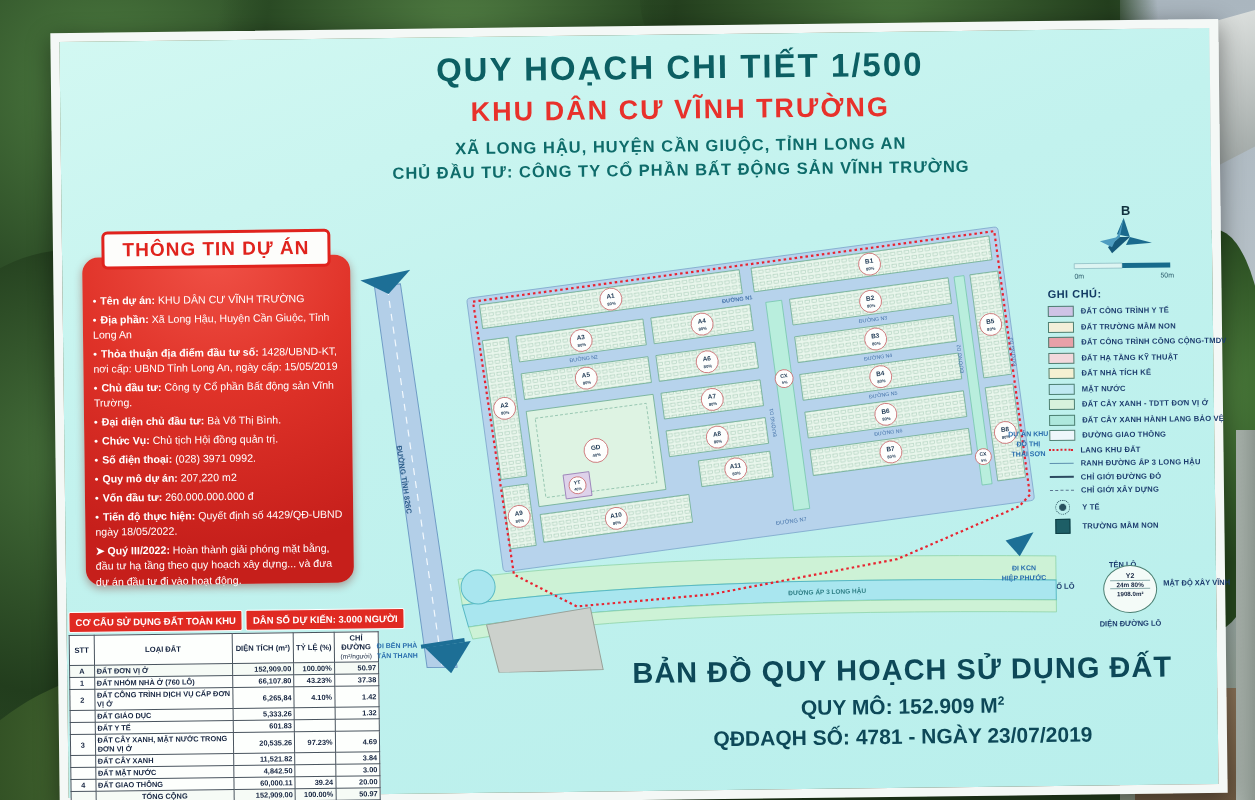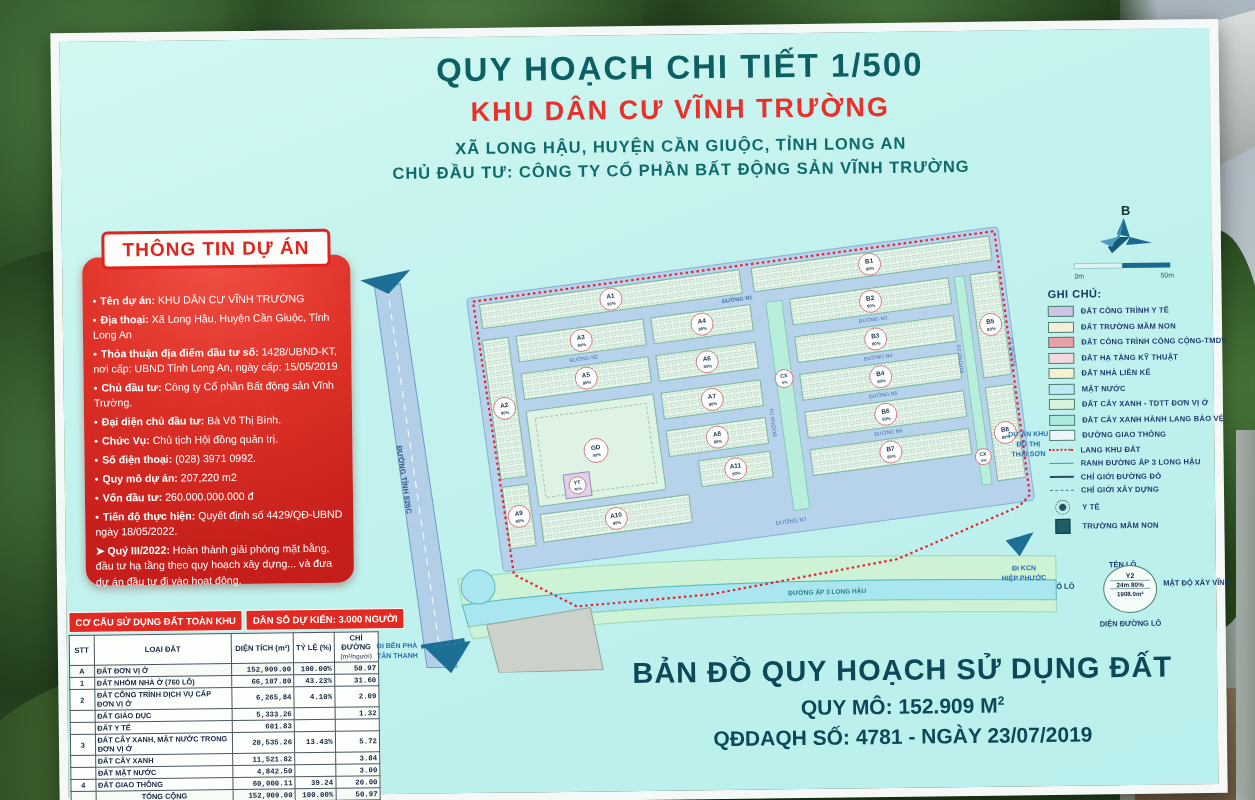--- a/index.html
+++ b/index.html
@@ -43,21 +43,21 @@
   .info-item .lab{font-weight:bold;}
   .info-item .val{font-weight:normal;}
   
   .ltable{position:absolute;left:2px;top:570px;width:310px;font-size:8px;color:#14233f;}
   .ltable .bar{display:flex;gap:3px;margin-bottom:2px;}
   .ltable .bar div{background:#e02a22;color:#fff;font-weight:bold;font-size:9.5px;padding:4px 6px;border:1px solid #fff;border-radius:2px;white-space:nowrap;}
   table.land{border-collapse:collapse;width:100%;background:#fdfffd;}
   table.land th,table.land td{border:1px solid #4a555f;padding:1px 2px;font-weight:bold;}
   table.land th{font-size:7.6px;}
   table.land td{font-size:7.4px;}
-  td.num{text-align:right;font-family:Liberation Mono, monospace;}
+  td.num{text-align:right;}
   td.ctr,th{text-align:center;}
   td.ind{padding-left:14px;}
   tr.major td{background:#f6fbf6;}
   
   .legend{position:absolute;left:985px;top:258px;width:185px;color:#1c3c6e;}
   .legend h4{margin:0 0 6px 0;font-size:11px;color:#123a63;letter-spacing:.5px;}
   .lrow{display:flex;align-items:center;margin-bottom:4.5px;}
   .sw{width:24px;height:9px;border:1px solid #4c7f72;margin-right:7px;flex:0 0 auto;}
   .lbl{font-size:7.6px;font-weight:bold;letter-spacing:.2px;}
   .ln{width:24px;height:0;margin-right:7px;flex:0 0 auto;}
@@ -111,21 +111,21 @@
     <div class="t2">KHU DÂN CƯ VĨNH TRƯỜNG</div>
     <div class="t3">XÃ LONG HẬU, HUYỆN CẦN GIUỘC, TỈNH LONG AN</div>
     <div class="t4">CHỦ ĐẦU TƯ: CÔNG TY CỔ PHẦN BẤT ĐỘNG SẢN VĨNH TRƯỜNG</div>
   </div>
 
   <div class="info">
     <div class="info-body"></div>
     <div class="info-head">THÔNG TIN DỰ ÁN</div>
     <div class="info-list">
       <div class="info-item"><span class="dot">•</span><span class="lab">Tên dự án:</span><span class="val"> KHU DÂN CƯ VĨNH TRƯỜNG</span></div>
-      <div class="info-item"><span class="dot">•</span><span class="lab">Địa thoại:</span><span class="val"> Xã Long Hậu, Huyện Cần Giuộc, Tỉnh Long An</span></div>
+      <div class="info-item"><span class="dot">•</span><span class="lab">Địa phần:</span><span class="val"> Xã Long Hậu, Huyện Cần Giuộc, Tỉnh Long An</span></div>
       <div class="info-item"><span class="dot">•</span><span class="lab">Thỏa thuận địa điểm đầu tư số:</span><span class="val"> 1428/UBND-KT, nơi cấp: UBND Tỉnh Long An, ngày cấp: 15/05/2019</span></div>
       <div class="info-item"><span class="dot">•</span><span class="lab">Chủ đầu tư:</span><span class="val"> Công ty Cổ phần Bất động sản Vĩnh Trường.</span></div>
       <div class="info-item"><span class="dot">•</span><span class="lab">Đại diện chủ đầu tư:</span><span class="val"> Bà Võ Thị Bình.</span></div>
       <div class="info-item"><span class="dot">•</span><span class="lab">Chức Vụ:</span><span class="val"> Chủ tịch Hội đồng quản trị.</span></div>
       <div class="info-item"><span class="dot">•</span><span class="lab">Số điện thoại:</span><span class="val"> (028) 3971 0992.</span></div>
       <div class="info-item"><span class="dot">•</span><span class="lab">Quy mô dự án:</span><span class="val"> 207,220 m2</span></div>
       <div class="info-item"><span class="dot">•</span><span class="lab">Vốn đầu tư:</span><span class="val"> 260.000.000.000 đ</span></div>
       <div class="info-item"><span class="dot">•</span><span class="lab">Tiến độ thực hiện:</span><span class="val"> Quyết định số 4429/QĐ-UBND ngày 18/05/2022.</span></div>
       <div class="info-item"><span class="lab">➤ Quý III/2022:</span><span class="val"> Hoàn thành giải phóng mặt bằng, đầu tư hạ tầng theo quy hoạch xây dựng... và đưa dự án đầu tư đi vào hoạt động.</span></div>
     </div>
@@ -150,49 +150,49 @@
               <td>ĐẤT ĐƠN VỊ Ở</td>
               <td class="num">152,909.00</td>
               <td class="num">100.00%</td>
               <td class="num">50.97</td>
             </tr>
       <tr>
               <td class="ctr">1</td>
               <td>ĐẤT NHÓM NHÀ Ở (760 LÔ)</td>
               <td class="num">66,107.80</td>
               <td class="num">43.23%</td>
-              <td class="num">31.60</td>
+              <td class="num">37.38</td>
             </tr>
       <tr>
               <td class="ctr">2</td>
               <td>ĐẤT CÔNG TRÌNH DỊCH VỤ CẤP ĐƠN VỊ Ở</td>
               <td class="num">6,265,84</td>
               <td class="num">4.10%</td>
-              <td class="num">2.09</td>
+              <td class="num">1.42</td>
             </tr>
       <tr>
               <td class="ctr"></td>
               <td class="ind">ĐẤT GIÁO DỤC</td>
               <td class="num">5,333.26</td>
               <td class="num"></td>
               <td class="num">1.32</td>
             </tr>
       <tr>
               <td class="ctr"></td>
               <td class="ind">ĐẤT Y TẾ</td>
               <td class="num">601.83</td>
               <td class="num"></td>
               <td class="num"></td>
             </tr>
       <tr>
               <td class="ctr">3</td>
               <td>ĐẤT CÂY XANH, MẶT NƯỚC TRONG ĐƠN VỊ Ở</td>
               <td class="num">20,535.26</td>
-              <td class="num">13.43%</td>
-              <td class="num">5.72</td>
+              <td class="num">97.23%</td>
+              <td class="num">4.69</td>
             </tr>
       <tr>
               <td class="ctr"></td>
               <td class="ind">ĐẤT CÂY XANH</td>
               <td class="num">11,521.82</td>
               <td class="num"></td>
               <td class="num">3.84</td>
             </tr>
       <tr>
               <td class="ctr"></td>
@@ -251,21 +251,21 @@
     <div class="lrow">
           <span class="sw" style="background: rgb(232, 160, 168);"></span>
           <span class="lbl">ĐẤT CÔNG TRÌNH CÔNG CỘNG-TMDV</span>
         </div>
     <div class="lrow">
           <span class="sw" style="background: rgb(242, 216, 220);"></span>
           <span class="lbl">ĐẤT HẠ TẦNG KỸ THUẬT</span>
         </div>
     <div class="lrow">
           <span class="sw" style="background: rgb(245, 240, 210);"></span>
-          <span class="lbl">ĐẤT NHÀ LIỀN KẾ</span>
+          <span class="lbl">ĐẤT NHÀ TÍCH KẾ</span>
         </div>
     <div class="lrow">
           <span class="sw" style="background: rgb(191, 233, 242);"></span>
           <span class="lbl">MẶT NƯỚC</span>
         </div>
     <div class="lrow">
           <span class="sw" style="background: rgb(216, 242, 220);"></span>
           <span class="lbl">ĐẤT CÂY XANH - TDTT ĐƠN VỊ Ở</span>
         </div>
     <div class="lrow">

